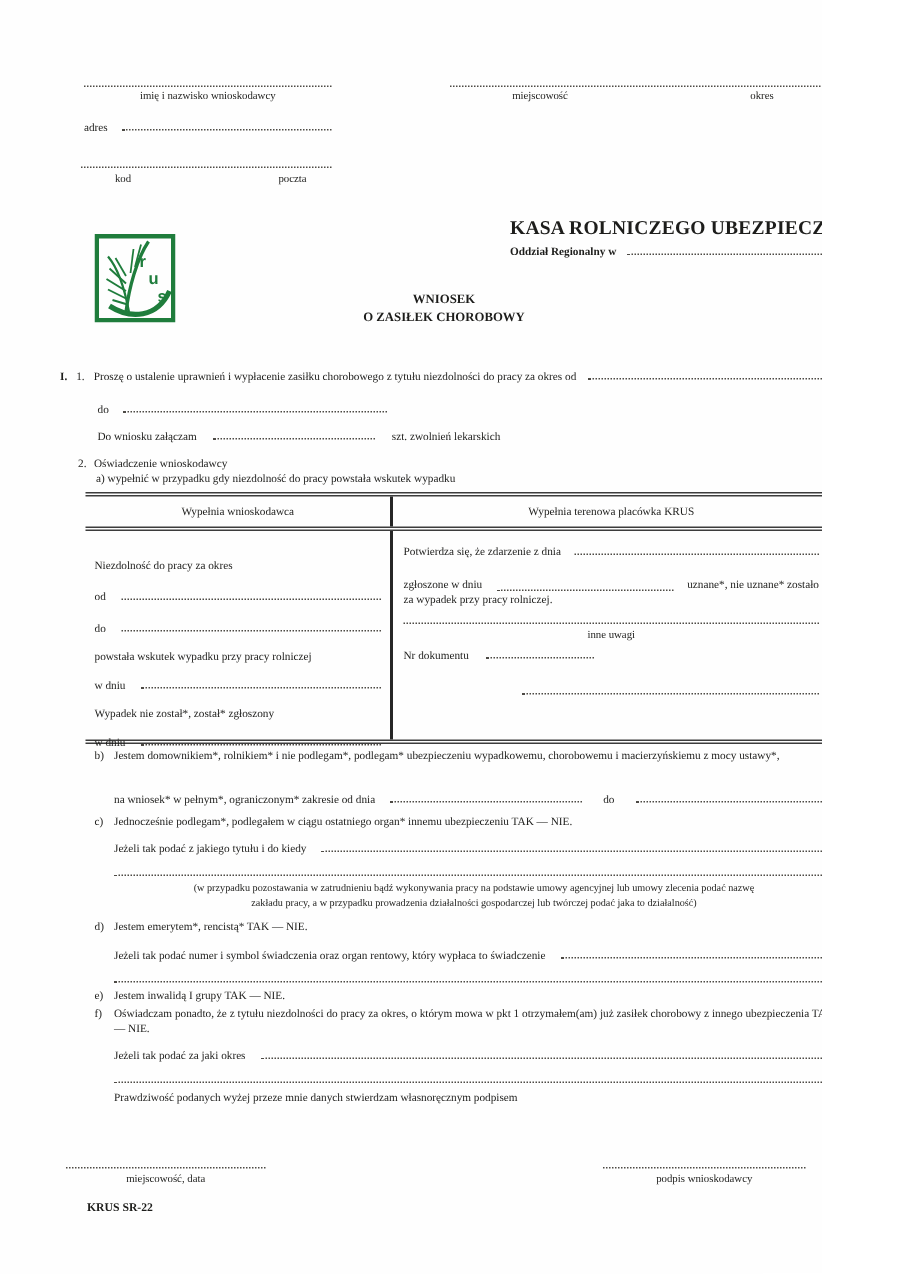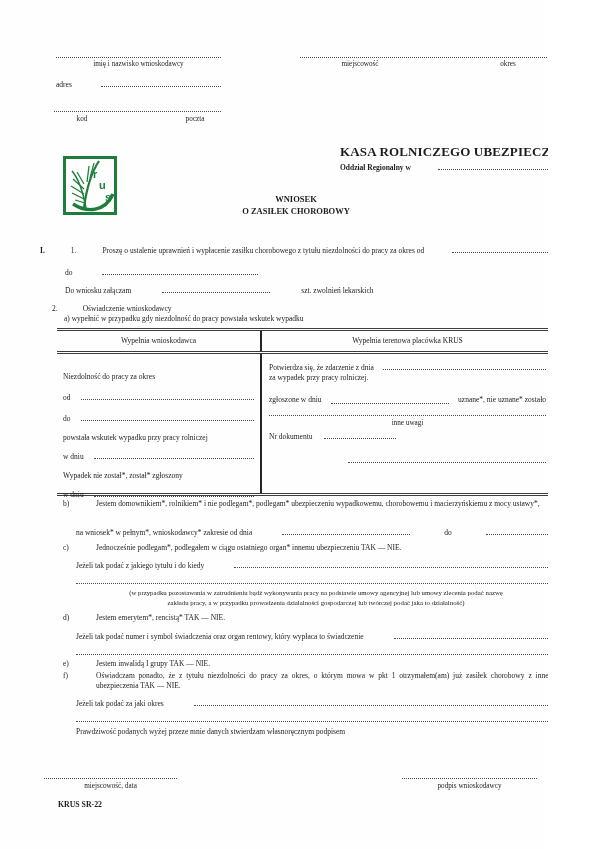--- a/index.html
+++ b/index.html
@@ -2,21 +2,21 @@
 <html><head>
 <meta charset="utf-8">
 <style>
   html,body{margin:0;padding:0;background:#ffffff;}
   .page{
     position:relative;width:548px;height:849px;background:#fefefe;
     font-family:"Liberation Serif","DejaVu Serif",serif;
     color:#1d1d1b;font-size:7.5px;line-height:9px;overflow:hidden;
   }
   .abs{position:absolute;white-space:nowrap;}
-  .row{position:absolute;display:flex;align-items:flex-end;white-space:nowrap;line-height:9px;gap:20px;}
+  .row{position:absolute;display:flex;align-items:flex-end;white-space:nowrap;line-height:9px;}
   .dots{border-bottom:1px dotted #4d4a45;height:0;align-self:flex-end;margin-bottom:2px;}
   .hline{position:absolute;border-bottom:1px dotted #4d4a45;height:0;}
   .cap{position:absolute;text-align:center;font-size:7.2px;}
   .b{font-weight:bold;}
   .center{text-align:center;}
   .just{text-align:justify;line-height:10px;white-space:normal;}
   .lbl{flex:0 0 13px;}
   
   .tbl{position:absolute;left:57px;top:328px;width:496px;border-top:3px double #3c3c3c;}
   .thead{display:flex;border-bottom:3px double #3c3c3c;}
@@ -125,47 +125,47 @@
         <div class="trow" style="margin-top:10px">
           <span>w dniu</span>
           <span class="dots" style="flex:1;margin-left:10px"></span>
         </div>
       </div>
       <div class="tcr">
         <div class="trow" style="margin-top:9px">
           <span>Potwierdza się, że zdarzenie z dnia</span>
           <span class="dots" style="flex:1;margin-left:9px"></span>
         </div>
-        <div class="trow" style="margin-top:1px">za wypadek przy pracy rolniczej.</div>
         <div class="trow" style="margin-top:13px">
           <span>zgłoszone w dniu</span>
           <span class="dots" style="flex:1;margin:0 9px"></span>
           <span>uznane*, nie uznane* zostało</span>
         </div>
+        <div class="trow" style="margin-top:1px">za wypadek przy pracy rolniczej.</div>
         <div class="trow" style="margin-top:11px">
           <span class="dots" style="flex:1"></span>
         </div>
         <div class="trow" style="margin-top:1px;justify-content:center;font-size:7.2px">inne uwagi</div>
         <div class="trow" style="margin-top:4px">
           <span>Nr dokumentu</span>
           <span class="dots" style="width:72px;margin-left:11px"></span>
         </div>
         <div class="trow" style="margin-top:21px">
           <span class="dots" style="width:198px;margin-left:auto"></span>
         </div>
       </div>
     </div>
   </div>
 
   <div class="row" style="left:63px;top:499px;width:493px;align-items:flex-start;white-space:normal">
     <span class="lbl">b)</span>
     <span class="just" style="flex:1">Jestem domownikiem*, rolnikiem* i nie podlegam*, podlegam* ubezpieczeniu wypadkowemu,  chorobowemu i macierzyńskiemu z mocy ustawy*,</span>
   </div>
   <div class="row" style="left:76px;top:528px;width:480px">
-    <span>na wniosek* w pełnym*, wnioskodawcy* zakresie od dnia</span>
+    <span>na wniosek* w pełnym*, ograniczonym* zakresie od dnia</span>
     <span class="dots" style="width:128px;margin-left:10px"></span>
     <span style="margin-left:14px">do</span>
     <span class="dots" style="flex:1;margin-left:14px"></span>
   </div>
 
   <div class="row" style="left:63px;top:543px">
     <span class="lbl">c)</span>
     <span>Jednocześnie podlegam*, podlegałem w ciągu ostatniego organ* innemu ubezpieczeniu  TAK — NIE.</span>
   </div>
   <div class="row" style="left:76px;top:561px;width:480px">

